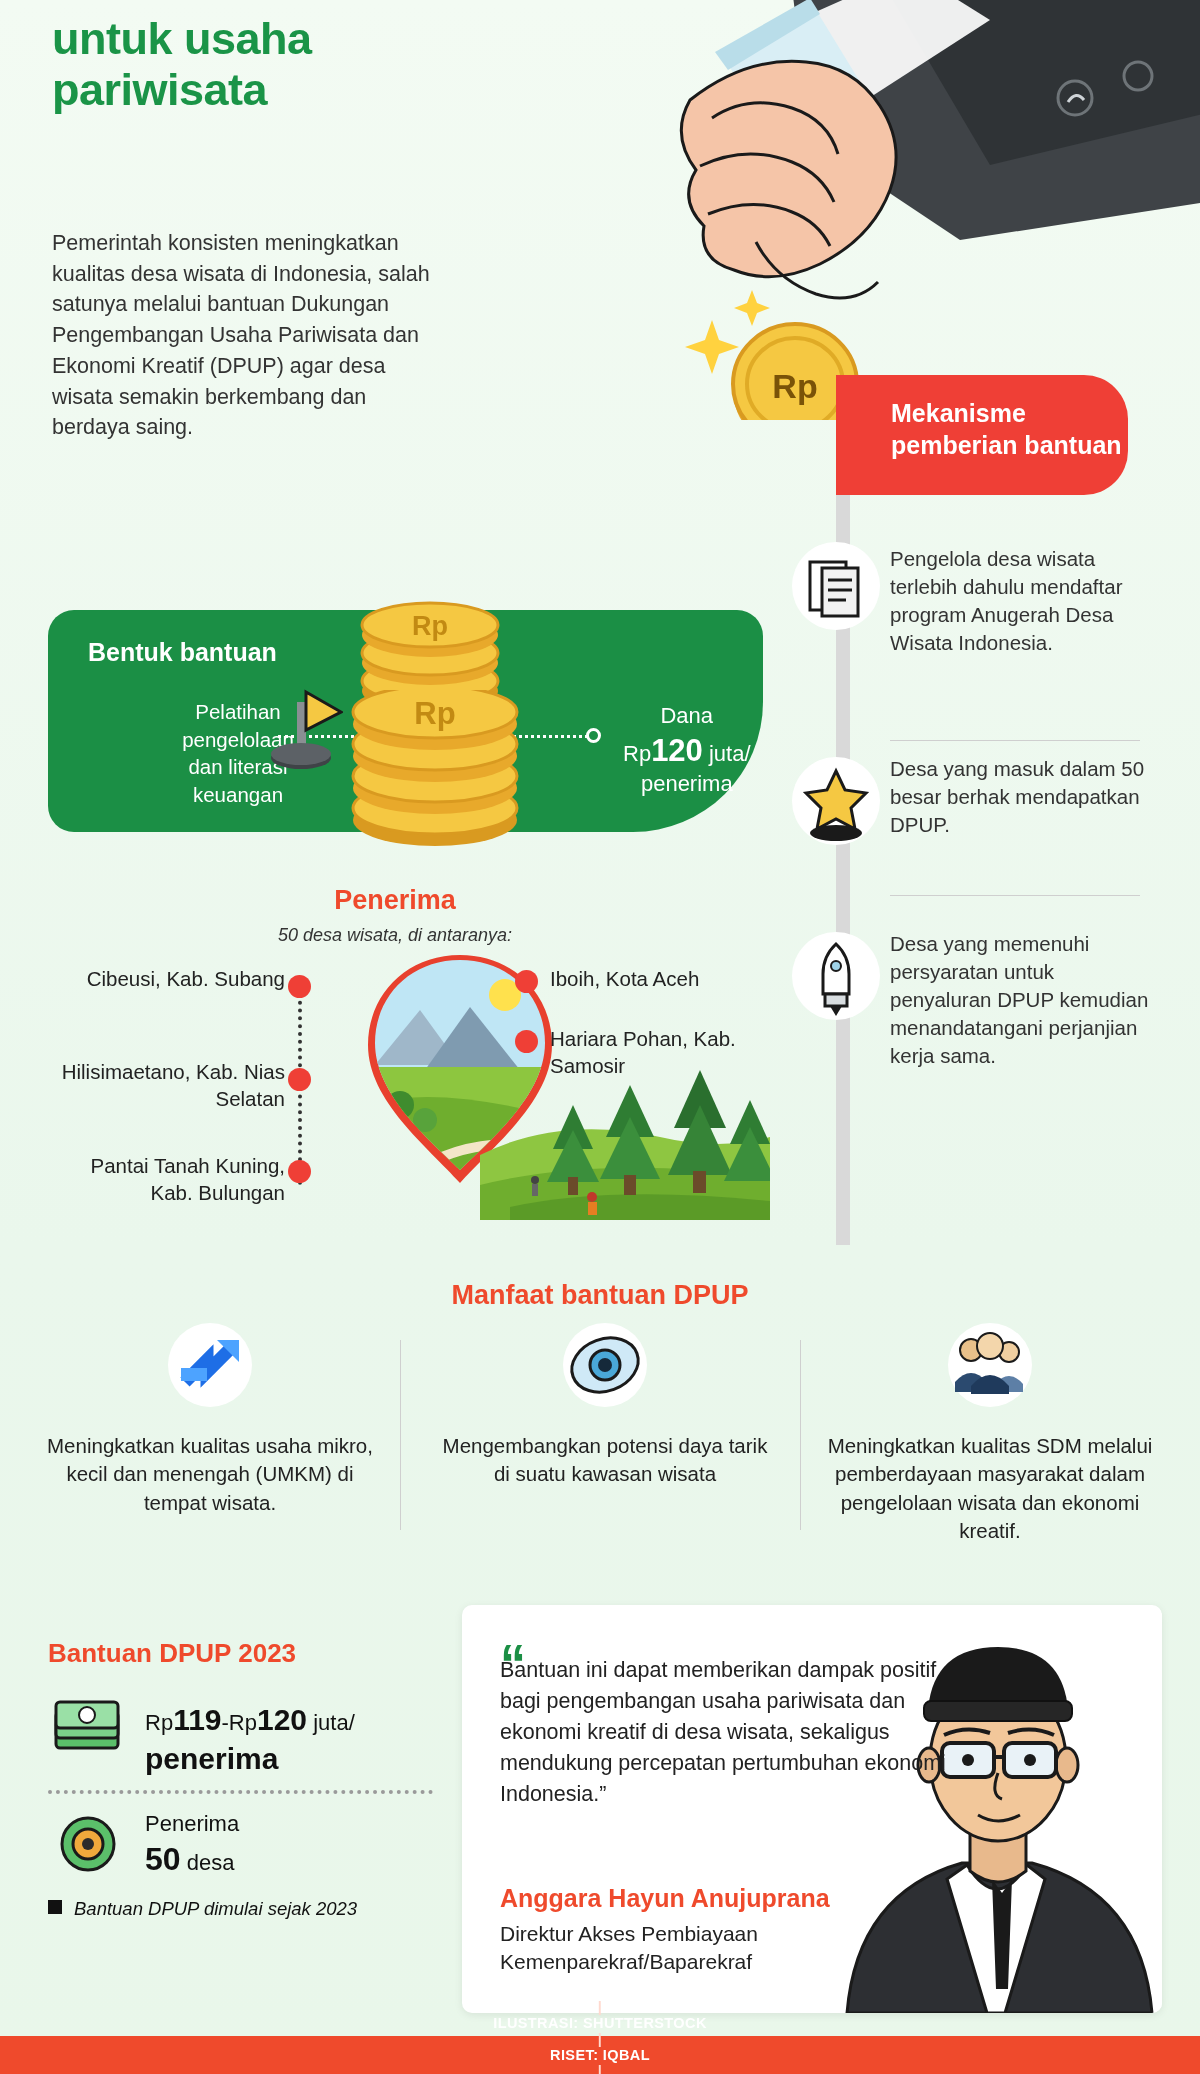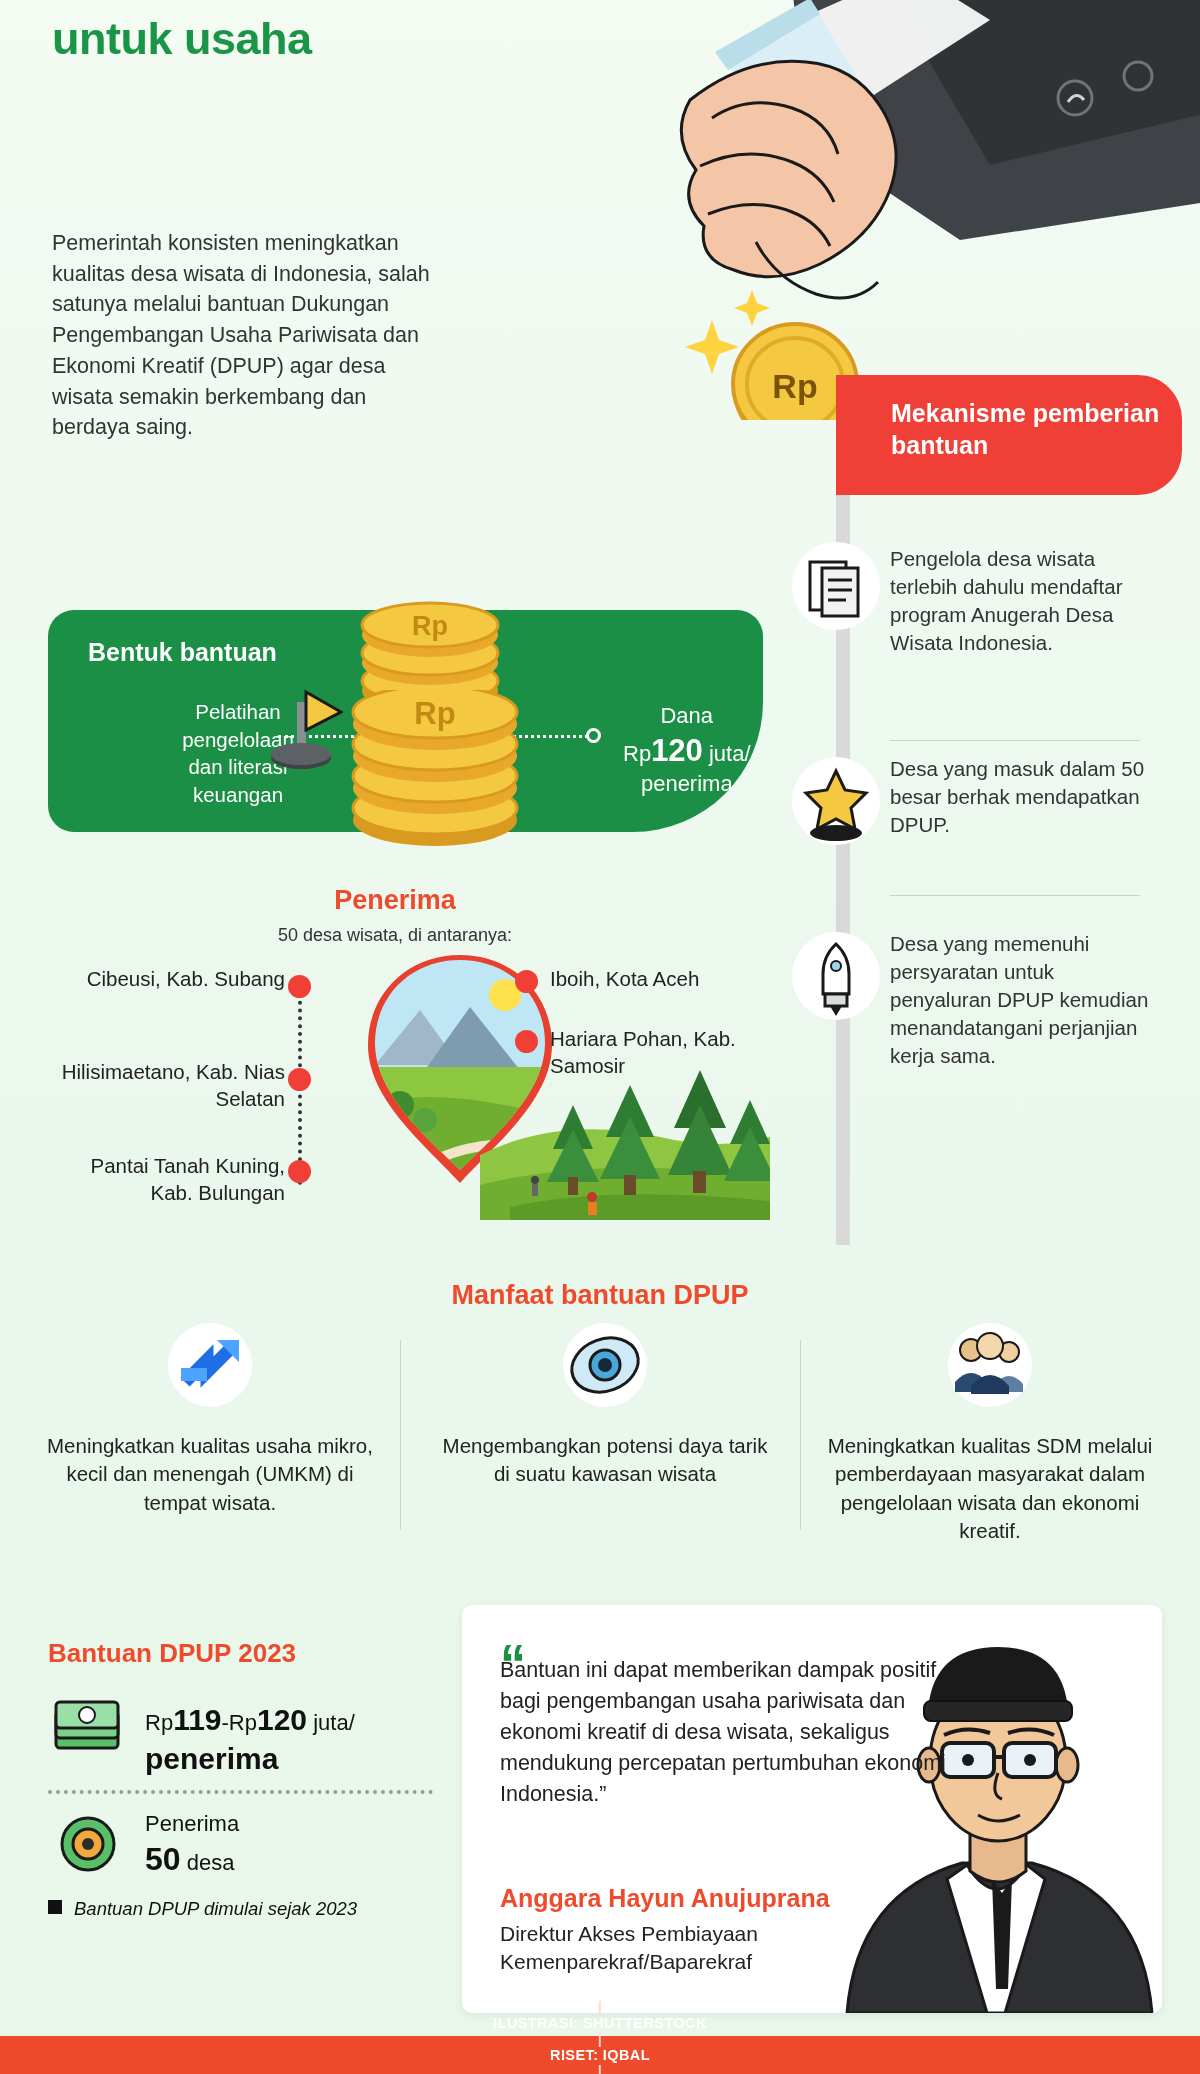--- a/index.html
+++ b/index.html
@@ -71,21 +71,21 @@
   .green-right .amount { font-size:22px; margin-top:4px;}
   .green-right .amount b { font-size:31px; font-weight:bold;}
   .green-right .pen { font-size:22px; margin-top:2px;}
 
   
   .coin-stack { position:absolute; }
 
   
   .mek-header {
     position:absolute; left:836px; top:375px;
-    width:346px; height:120px;
+    width:292px; height:120px;
     background:#ef3f36;
     border-radius: 0 44px 44px 0;
   }
   .mek-header span {
     position:absolute; left:55px; top:22px;
     color:#fff; font-size:25px; font-weight:bold; line-height:1.28;
   }
   .mek-bar {
     position:absolute; left:836px; top:375px; width:14px; height:870px;
     background:#d9d9d9;
@@ -94,21 +94,21 @@
   .mek-sep { position:absolute; left:890px; width:250px; border-top:1px solid #cfcfcf; }
   .mek-icon { position:absolute; left:790px; width:92px; height:92px; }
 
   
   .penerima-title {
     position:absolute; left:0; top:885px; width:790px;
     text-align:center; color:#ef4a2c; font-size:27px; font-weight:bold;
   }
   .penerima-sub {
     position:absolute; left:0; top:925px; width:790px;
-    text-align:center; color:#333; font-size:18px; 
+    text-align:center; color:#333; font-size:18px; font-style:italic;
   }
   .pen-left { position:absolute; text-align:right; font-size:20.5px; line-height:1.34; color:#222; width:200px;}
   .pen-right { position:absolute; text-align:left; font-size:20.5px; line-height:1.34; color:#222; width:230px;}
   .red-dot { position:absolute; width:23px; height:23px; border-radius:50%; background:#ef3f36; }
   .dotted-v {
     position:absolute; left:298px; top:985px; height:200px;
     border-left:4px dotted #333;
   }
 
   
@@ -174,20 +174,21 @@
   .footer span { padding: 0 14px; }
   .footer .sep { color:#ffd9cf; padding:0; }
 </style>
 </head>
 <body>
 
 <div class="page">
 
   <div class="headline">
     <span class="l2">untuk usaha</span>
+    <span class="l2">pariwisata</span>
   </div>
   <div class="intro">Pemerintah konsisten meningkatkan kualitas desa wisata di Indonesia, salah satunya melalui bantuan Dukungan Pengembangan Usaha Pariwisata dan Ekonomi Kreatif (DPUP) agar desa wisata semakin berkembang dan berdaya saing.</div>
 
   <div class="suit-wrap">
     <svg width="560" height="430" viewBox="0 0 560 430">
 
       <path d="M130 -20 L560 -20 L560 210 L300 250 L150 150 Z" fill="#3f4347"></path>
       <path d="M215 -20 L560 -20 L560 120 L330 175 Z" fill="#2f3336"></path>
       <path d="M115 40 L250 -20 L330 30 L175 130 Z" fill="#ffffff" opacity="0.92"></path>
 

